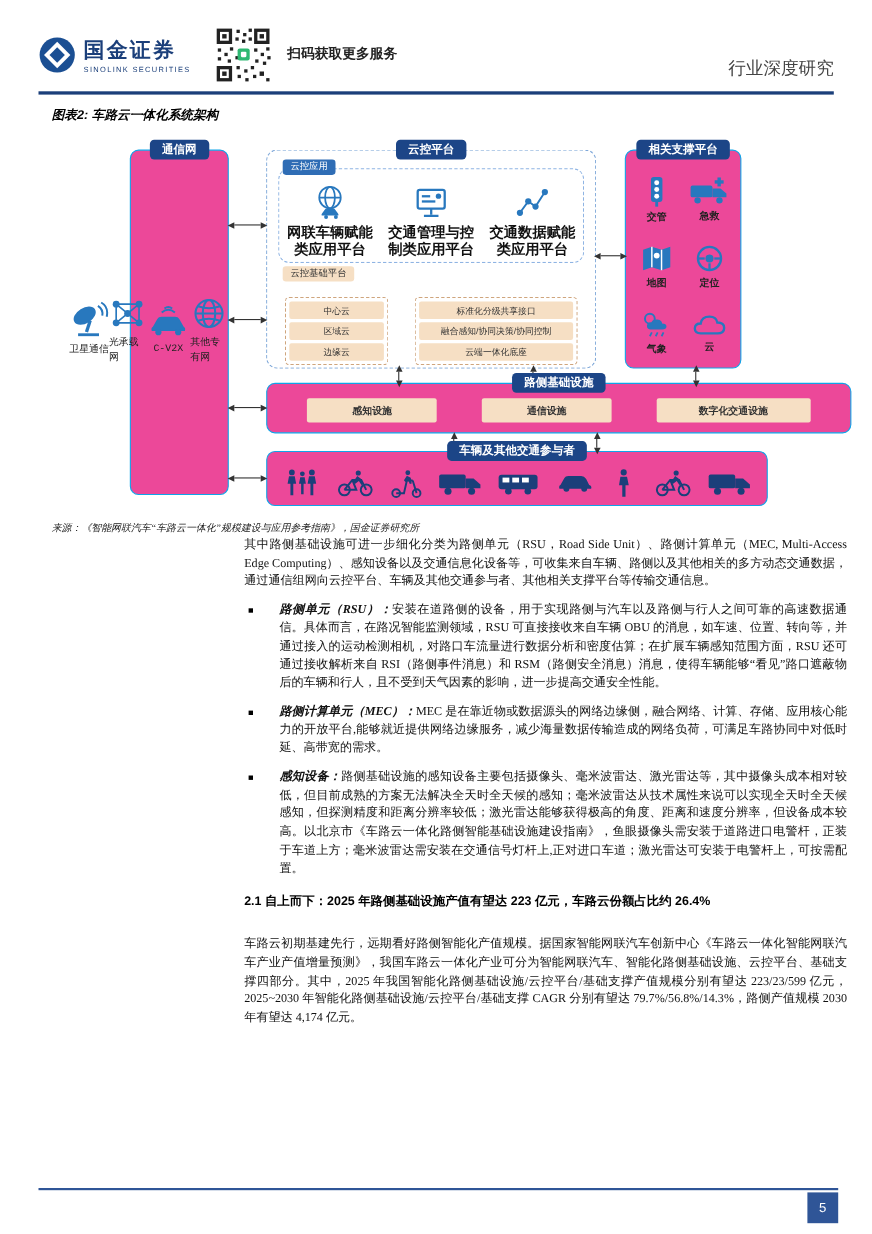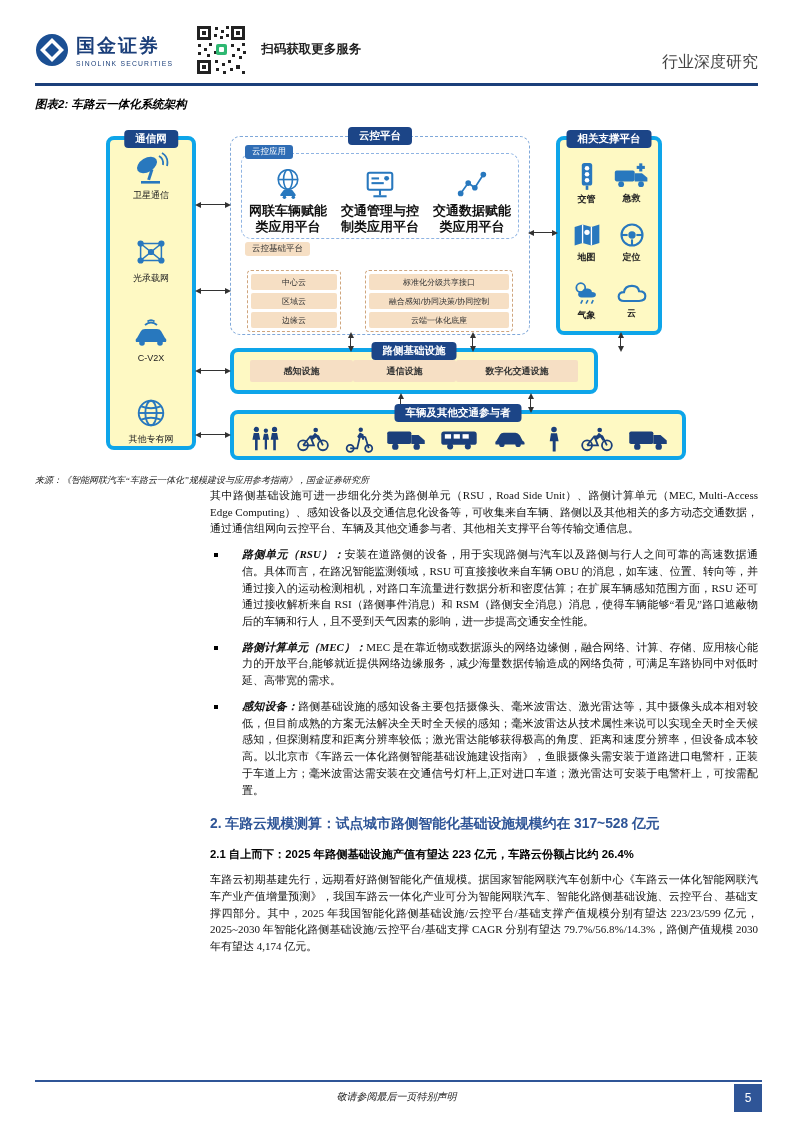--- a/index.html
+++ b/index.html
@@ -16,56 +16,56 @@
     border-bottom:3px solid #1b3f7a;
   }
   .brand { display:flex; align-items:center; gap:7px; }
   .brand-cn { font-family:"Liberation Sans", sans-serif; font-weight:bold; font-size:19px; color:#1b3f7a; letter-spacing:2px; }
   .brand-en { font-family:"Liberation Sans", sans-serif; font-size:6.8px; color:#1b3f7a; letter-spacing:1.2px; margin-top:1px; }
   .qr-wrap { margin-left:22px; position:relative; width:52px; height:52px; }
   .scan-text { font-family:"Liberation Sans", sans-serif; font-weight:bold; font-size:12.5px; color:#222; margin-left:14px; }
   .header-spacer { flex:1; }
   .report-type { font-size:16px; color:#444; align-self:flex-end; margin-bottom:10px; }
   
-  .content { padding:0 35px; }
+  .content { padding:0 47px; }
   .figure-title { margin-top:11px; font-size:11.5px; font-weight:bold; font-style:italic; color:#000; font-family:"Liberation Sans", sans-serif; }
   .diagram {
     position:relative; width:592px; height:346px; margin-left:65px; margin-top:8px;
     font-family:"Liberation Sans", sans-serif;
   }
-  .dbox { position:absolute; border:4px solid #0ea5e9; border-radius:8px; background:#fef9c3; }
+  .dbox { position:absolute; border:1px solid #0ea5e9; border-radius:8px; background:#ec4899;font-family:Liberation Mono, monospace; }
   .dbox-dashed { position:absolute; border:1.6px dashed #7fa8d9; border-radius:10px; background:#fff; }
   .pill {
     position:absolute; top:-10px; left:50%; transform:translateX(-50%);
     background:#1c4587; color:#fff; font-weight:bold; font-size:10.5px;
     padding:2px 11px; border-radius:4px; white-space:nowrap; z-index:3;
   }
   
-  .comm-items { padding-top:12px; height:100%; display:flex; flex-direction:column; justify-content:space-between; align-items:center; }
+  .comm-items { padding-top:12px; height:100%; display:flex; flex-direction:row; justify-content:flex-end; align-items:center; }
   .comm-item { display:flex; flex-direction:column; align-items:center; gap:3px; }
   .comm-item .lbl { font-size:9px; color:#222; }
   
   .apps-box { position:absolute; left:10px; top:16px; width:278px; height:86px; border:1.4px dashed #8fb4e3; border-radius:10px;
     display:flex; justify-content:space-around; align-items:center; padding-top:10px; }
   .apps-label { position:absolute; left:14px; top:8px; background:#2f6db5; color:#fff; font-size:8.5px; padding:1px 7px; border-radius:3px; z-index:4; }
   .app-item { width:88px; display:flex; flex-direction:column; align-items:center; gap:2px; }
   .app-item .lbl { font-size:13px; font-weight:bold; text-align:center; line-height:1.2; color:#111; }
   .base-label { position:absolute; left:14px; top:105px; background:#f6dfc4; color:#333; font-size:8.5px; padding:1px 7px; border-radius:3px; z-index:4; }
   .base-box { position:absolute; left:10px; top:127px; width:278px; height:74px; display:flex; gap:24px; padding:6px; }
   .base-group { border:1px dashed #cfa57d; border-radius:4px; padding:3px; display:flex; flex-direction:column; gap:3px; }
   .base-left { width:94px; }
   .base-right { flex:1; }
   .tan { background:#f6dfc4; color:#333; border-radius:2px; display:flex; align-items:center; justify-content:center; text-align:center; }
   .base-group .tan { flex:1; font-size:8px; padding:0 2px; }
   
   .support-grid { padding:16px 4px 4px; height:100%; display:grid; grid-template-columns:1fr 1fr; row-gap:4px; }
   .sup-item { display:flex; flex-direction:column; align-items:center; justify-content:center; gap:2px; }
   .sup-item .lbl { font-size:9px; font-weight:bold; color:#222; }
   
-  .roadside-row { height:100%; display:flex; justify-content:space-around; padding:8px 16px 4px; }
+  .roadside-row { height:100%; display:flex; align-items:center; justify-content:space-around; padding:8px 16px 4px; }
   .roadside-row .tan { height:22px; font-size:9px; font-weight:bold; }
   
   .part-row { height:100%; display:flex; align-items:center; justify-content:space-between; padding:14px 14px 6px; }
   
   .ah { position:absolute; height:1.4px; background:#333; }
   .ah::before { content:""; position:absolute; left:-6px; top:50%; transform:translateY(-50%);
     border-right:6px solid #333; border-top:3.6px solid transparent; border-bottom:3.6px solid transparent; }
   .ah::after { content:""; position:absolute; right:-6px; top:50%; transform:translateY(-50%);
     border-left:6px solid #333; border-top:3.6px solid transparent; border-bottom:3.6px solid transparent; }
   .av { position:absolute; width:1.4px; background:#333; }
@@ -77,21 +77,21 @@
   
   .body-col { margin-left:175px; width:548px; }
   .para { font-size:11px; line-height:1.52; text-align:justify; color:#111; }
   .intro { }
   .bullet { display:flex; margin-top:9px; }
   .bullet-marker { width:4px; height:4px; background:#000; margin:7px 0 0 4px; flex:none; }
   .bullet-body { margin-left:24px; }
   .b-title { font-weight:bold; font-style:italic; }
   .h2 { margin-top:17px; font-family:"Liberation Sans", sans-serif; font-weight:bold; font-size:13.8px; color:#2f5597; }
   .h3 { margin-top:14px; font-family:"Liberation Sans", sans-serif; font-weight:bold; font-size:11.3px; color:#000; }
-  .sec-para { margin-top:9px; }
+  .sec-para { margin-top:23px; }
   
   .footer-rule { position:absolute; left:35px; right:31px; bottom:40px; height:2px; background:#2f5597; }
   .footer-disclaimer { position:absolute; left:0; right:0; bottom:18px; text-align:center; font-size:10px; font-style:italic; color:#222; }
   .page-num { position:absolute; right:31px; bottom:10px; width:28px; height:28px; background:#2f5597; color:#fff;
     display:flex; align-items:center; justify-content:center; font-size:12px; font-family:"Liberation Sans", sans-serif; }
   svg { display:block; }
 </style>
 </head>
 <body>
 
@@ -352,21 +352,21 @@
           </div>
           <div class="sup-item">
             <svg width="32" height="24" viewBox="0 0 36 26">
               <path d="M9 22 q-6 0 -6 -5 q0 -5 6 -5 q1 -7 9 -7 q7 0 8 6 q7 0 7 5.5 q0 5.5 -7 5.5 Z" fill="none" stroke="#2878be" stroke-width="2.4"></path>
             </svg>
             <div class="lbl">云</div>
           </div>
         </div>
       </div>
 
-      <div class="dbox" style="left:130px; top:228px; width:368px; height:46px;">
+      <div class="dbox" style="left:130px; top:228px; width:532px; height:46px;">
         <div class="pill">路侧基础设施</div>
         <div class="roadside-row">
           <div class="tan" style="width:118px;">感知设施</div>
           <div class="tan" style="width:118px;">通信设施</div>
           <div class="tan" style="width:140px;">数字化交通设施</div>
         </div>
       </div>
 
       <div class="dbox" style="left:130px; top:290px; width:456px; height:50px;">
         <div class="pill">车辆及其他交通参与者</div>
@@ -483,23 +483,21 @@
       <div class="bullet">
         <div class="bullet-marker"></div>
         <p class="para bullet-body"><span class="b-title">路侧计算单元（MEC）：</span><span>MEC 是在靠近物或数据源头的网络边缘侧，融合网络、计算、存储、应用核心能力的开放平台,能够就近提供网络边缘服务，减少海量数据传输造成的网络负荷，可满足车路协同中对低时延、高带宽的需求。</span></p>
       </div>
 
       <div class="bullet">
         <div class="bullet-marker"></div>
         <p class="para bullet-body"><span class="b-title">感知设备：</span><span>路侧基础设施的感知设备主要包括摄像头、毫米波雷达、激光雷达等，其中摄像头成本相对较低，但目前成熟的方案无法解决全天时全天候的感知；毫米波雷达从技术属性来说可以实现全天时全天候感知，但探测精度和距离分辨率较低；激光雷达能够获得极高的角度、距离和速度分辨率，但设备成本较高。以北京市《车路云一体化路侧智能基础设施建设指南》，鱼眼摄像头需安装于道路进口电警杆，正装于车道上方；毫米波雷达需安装在交通信号灯杆上,正对进口车道；激光雷达可安装于电警杆上，可按需配置。</span></p>
       </div>
 
-      <h2 class="h2">2. 车路云规模测算：试点城市路侧智能化基础设施规模约在 317~528 亿元</h2>
       <h3 class="h3">2.1 自上而下：2025 年路侧基础设施产值有望达 223 亿元，车路云份额占比约 26.4%</h3>
       <p class="para sec-para">车路云初期基建先行，远期看好路侧智能化产值规模。据国家智能网联汽车创新中心《车路云一体化智能网联汽车产业产值增量预测》，我国车路云一体化产业可分为智能网联汽车、智能化路侧基础设施、云控平台、基础支撑四部分。其中，2025 年我国智能化路侧基础设施/云控平台/基础支撑产值规模分别有望达 223/23/599 亿元，2025~2030 年智能化路侧基础设施/云控平台/基础支撑 CAGR 分别有望达 79.7%/56.8%/14.3%，路侧产值规模 2030 年有望达 4,174 亿元。</p>
     </div>
   </div>
 
   <div class="footer-rule"></div>
-  <div class="footer-disclaimer">敬请参阅最后一页特别声明</div>
   <div class="page-num">5</div>
 
 </div>
 
 </body></html>

